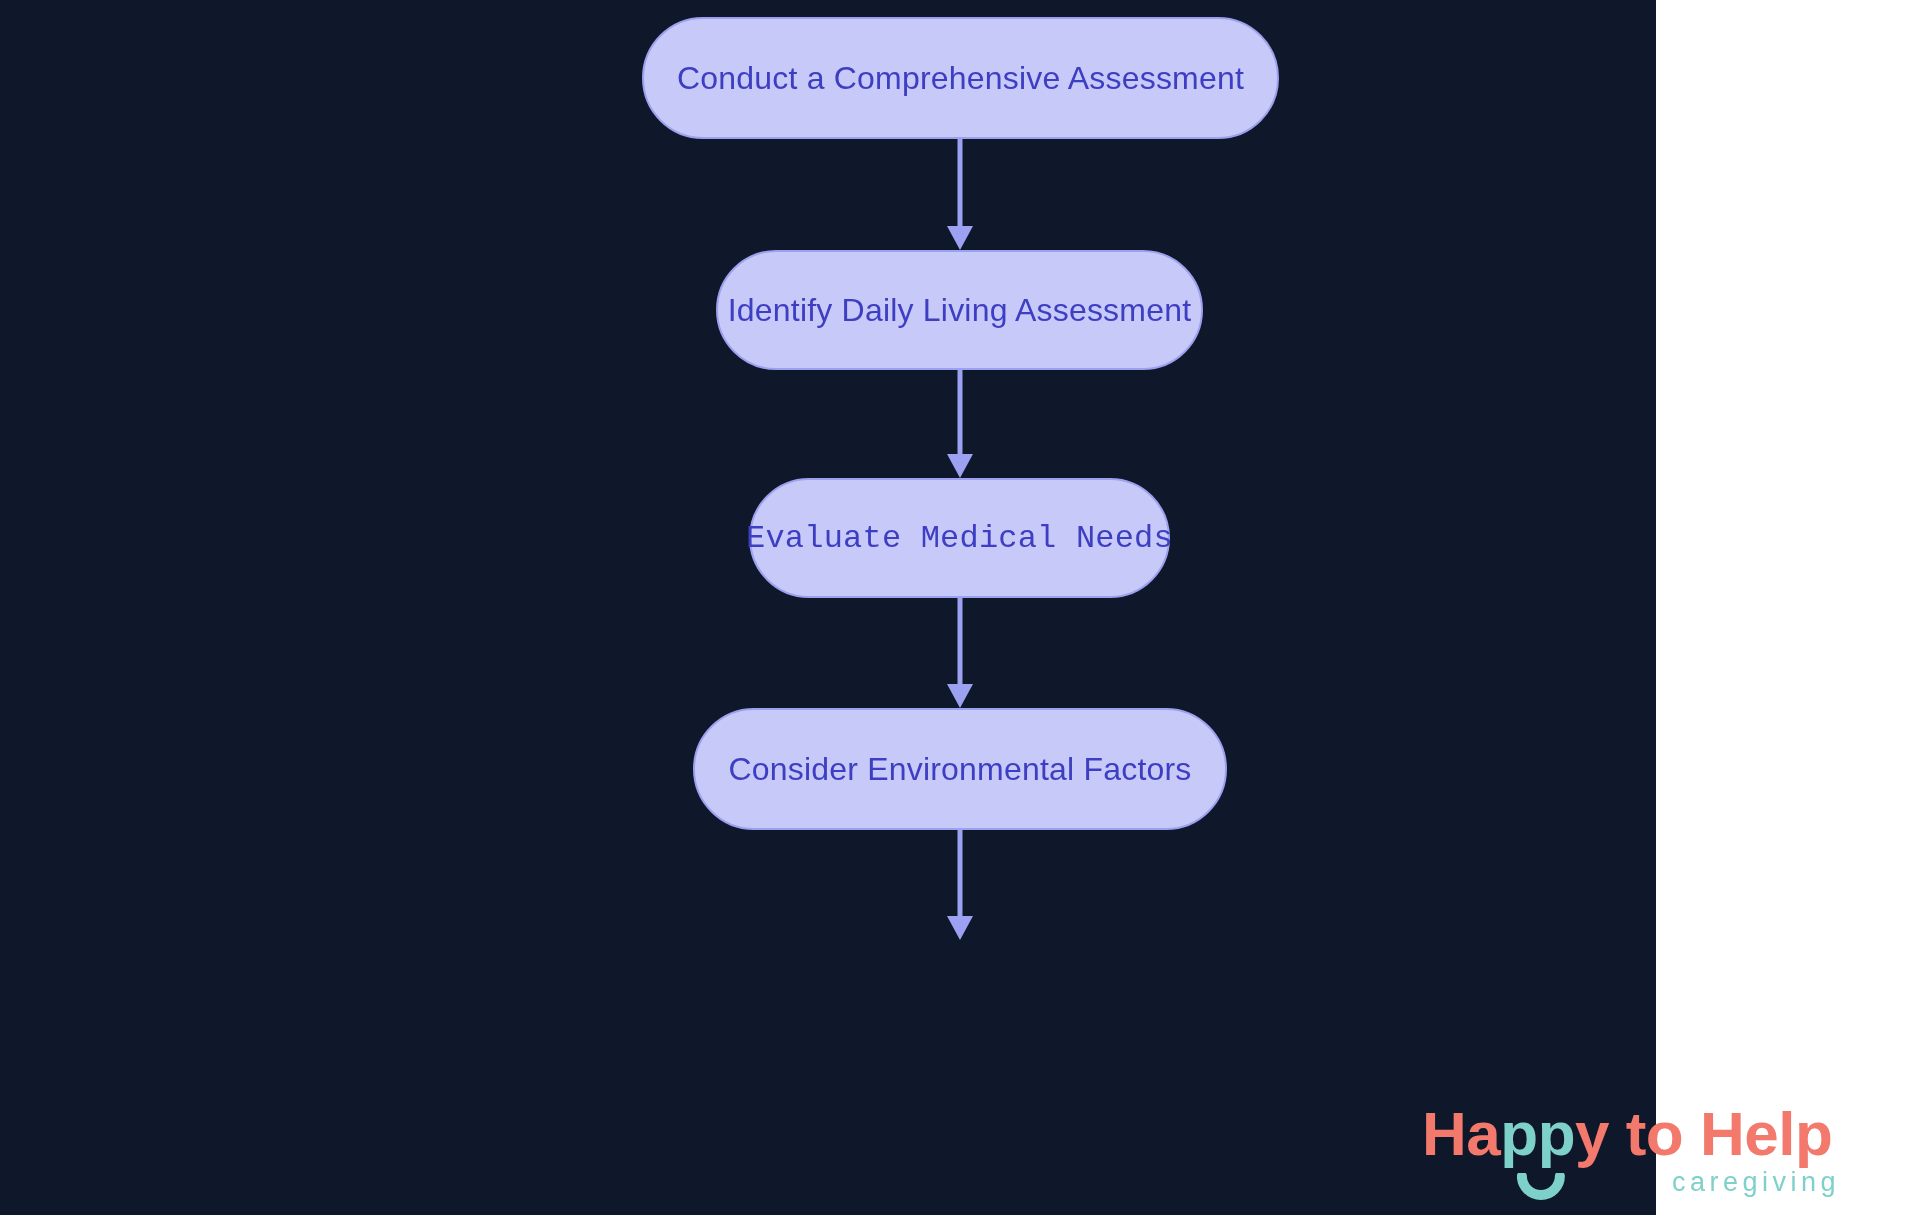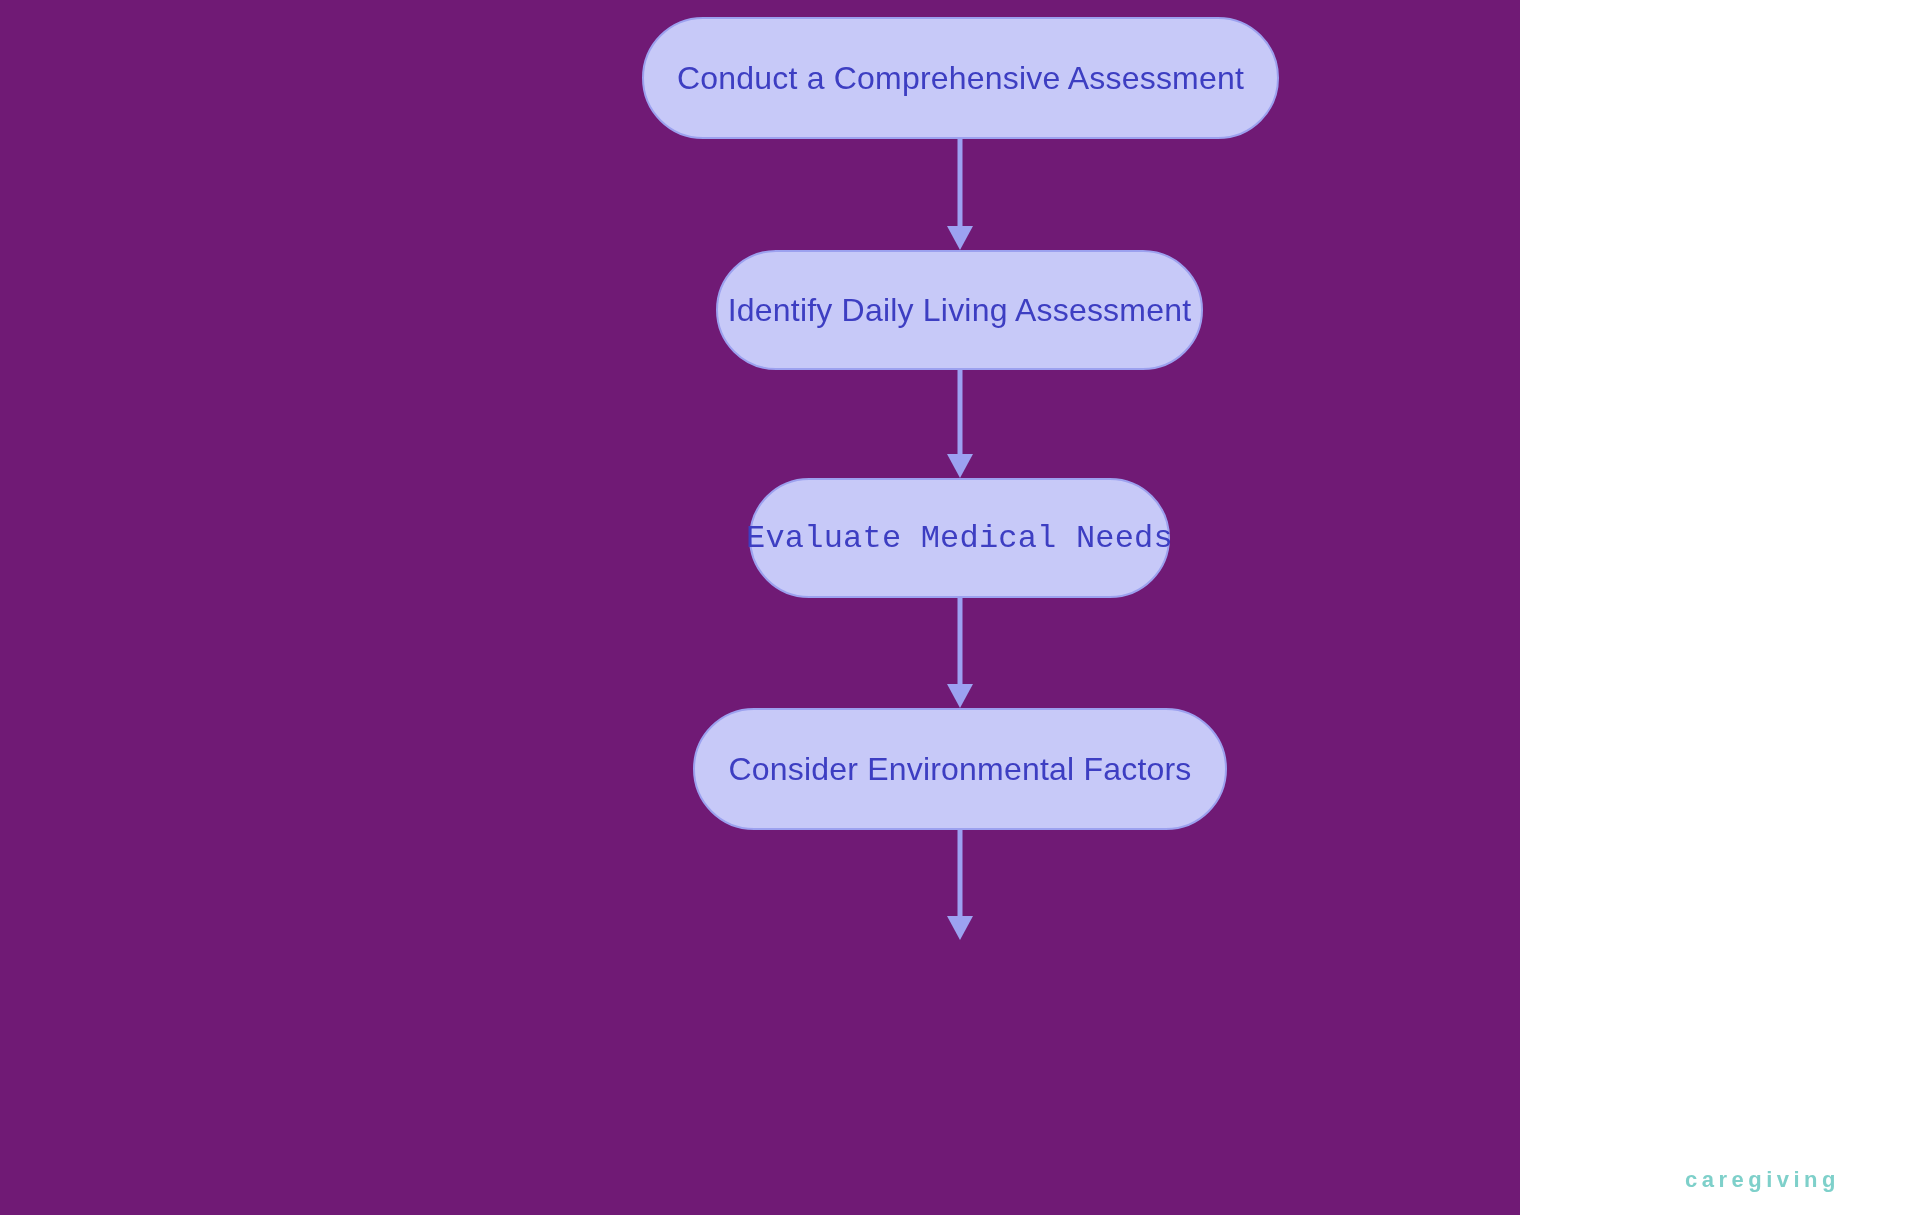--- a/index.html
+++ b/index.html
@@ -6,23 +6,23 @@
     margin: 0;
     padding: 0;
     width: 1920px;
     height: 1215px;
     background: #ffffff;
     overflow: hidden;
     font-family: "Liberation Sans", sans-serif;
   }
   .canvas {
     position: relative;
-    width: 1520px;
+    width: 1656px;
     height: 1215px;
-    background: #701a75;
+    background: #0f172a;
   }
   
   .flow-node {
     position: absolute;
     box-sizing: border-box;
     background: var(--node-fill, #C7C9F8);
     border: 2px solid var(--node-border, #9CA1EF);
     border-radius: 61px;
     display: flex;
     align-items: center;
@@ -91,22 +91,22 @@
   .smile path {
     fill: none;
     stroke: var(--teal, #7ED0CA);
     stroke-width: 10;
     stroke-linecap: round;
   }
   .logo-tagline {
     position: absolute;
     right: 52px;
     top: 64px;
-    font-size: 22px;
-    font-weight: 700;
+    font-size: 27px;
+    font-weight: 400;
     letter-spacing: 4.5px;
     white-space: nowrap;
   }
 </style>
 </head>
 <body>
 
 <div class="canvas">
 
   <div class="flow-node" style="left:642px; top:17px; width:637px; height:122px;">
@@ -140,16 +140,19 @@
     <div class="arrow-stem"></div>
     <div class="arrow-head"></div>
   </div>
 
   <div class="flow-arrow" style="left:947px; top:830px; height:110px;">
     <div class="arrow-stem"></div>
     <div class="arrow-head"></div>
   </div>
 
   <div class="logo">
+    <div class="logo-main"><span class="coral">Ha</span><span class="teal pp"><span>pp</span><svg class="smile" viewBox="0 0 48 30">
+            <path d="M5 3 A19 19 0 0 0 43 3"></path>
+          </svg></span><span class="coral">y</span><span class="coral"> to Help</span></div>
     <div class="logo-tagline teal">caregiving</div>
   </div>
 
 </div>
 
 </body></html>

